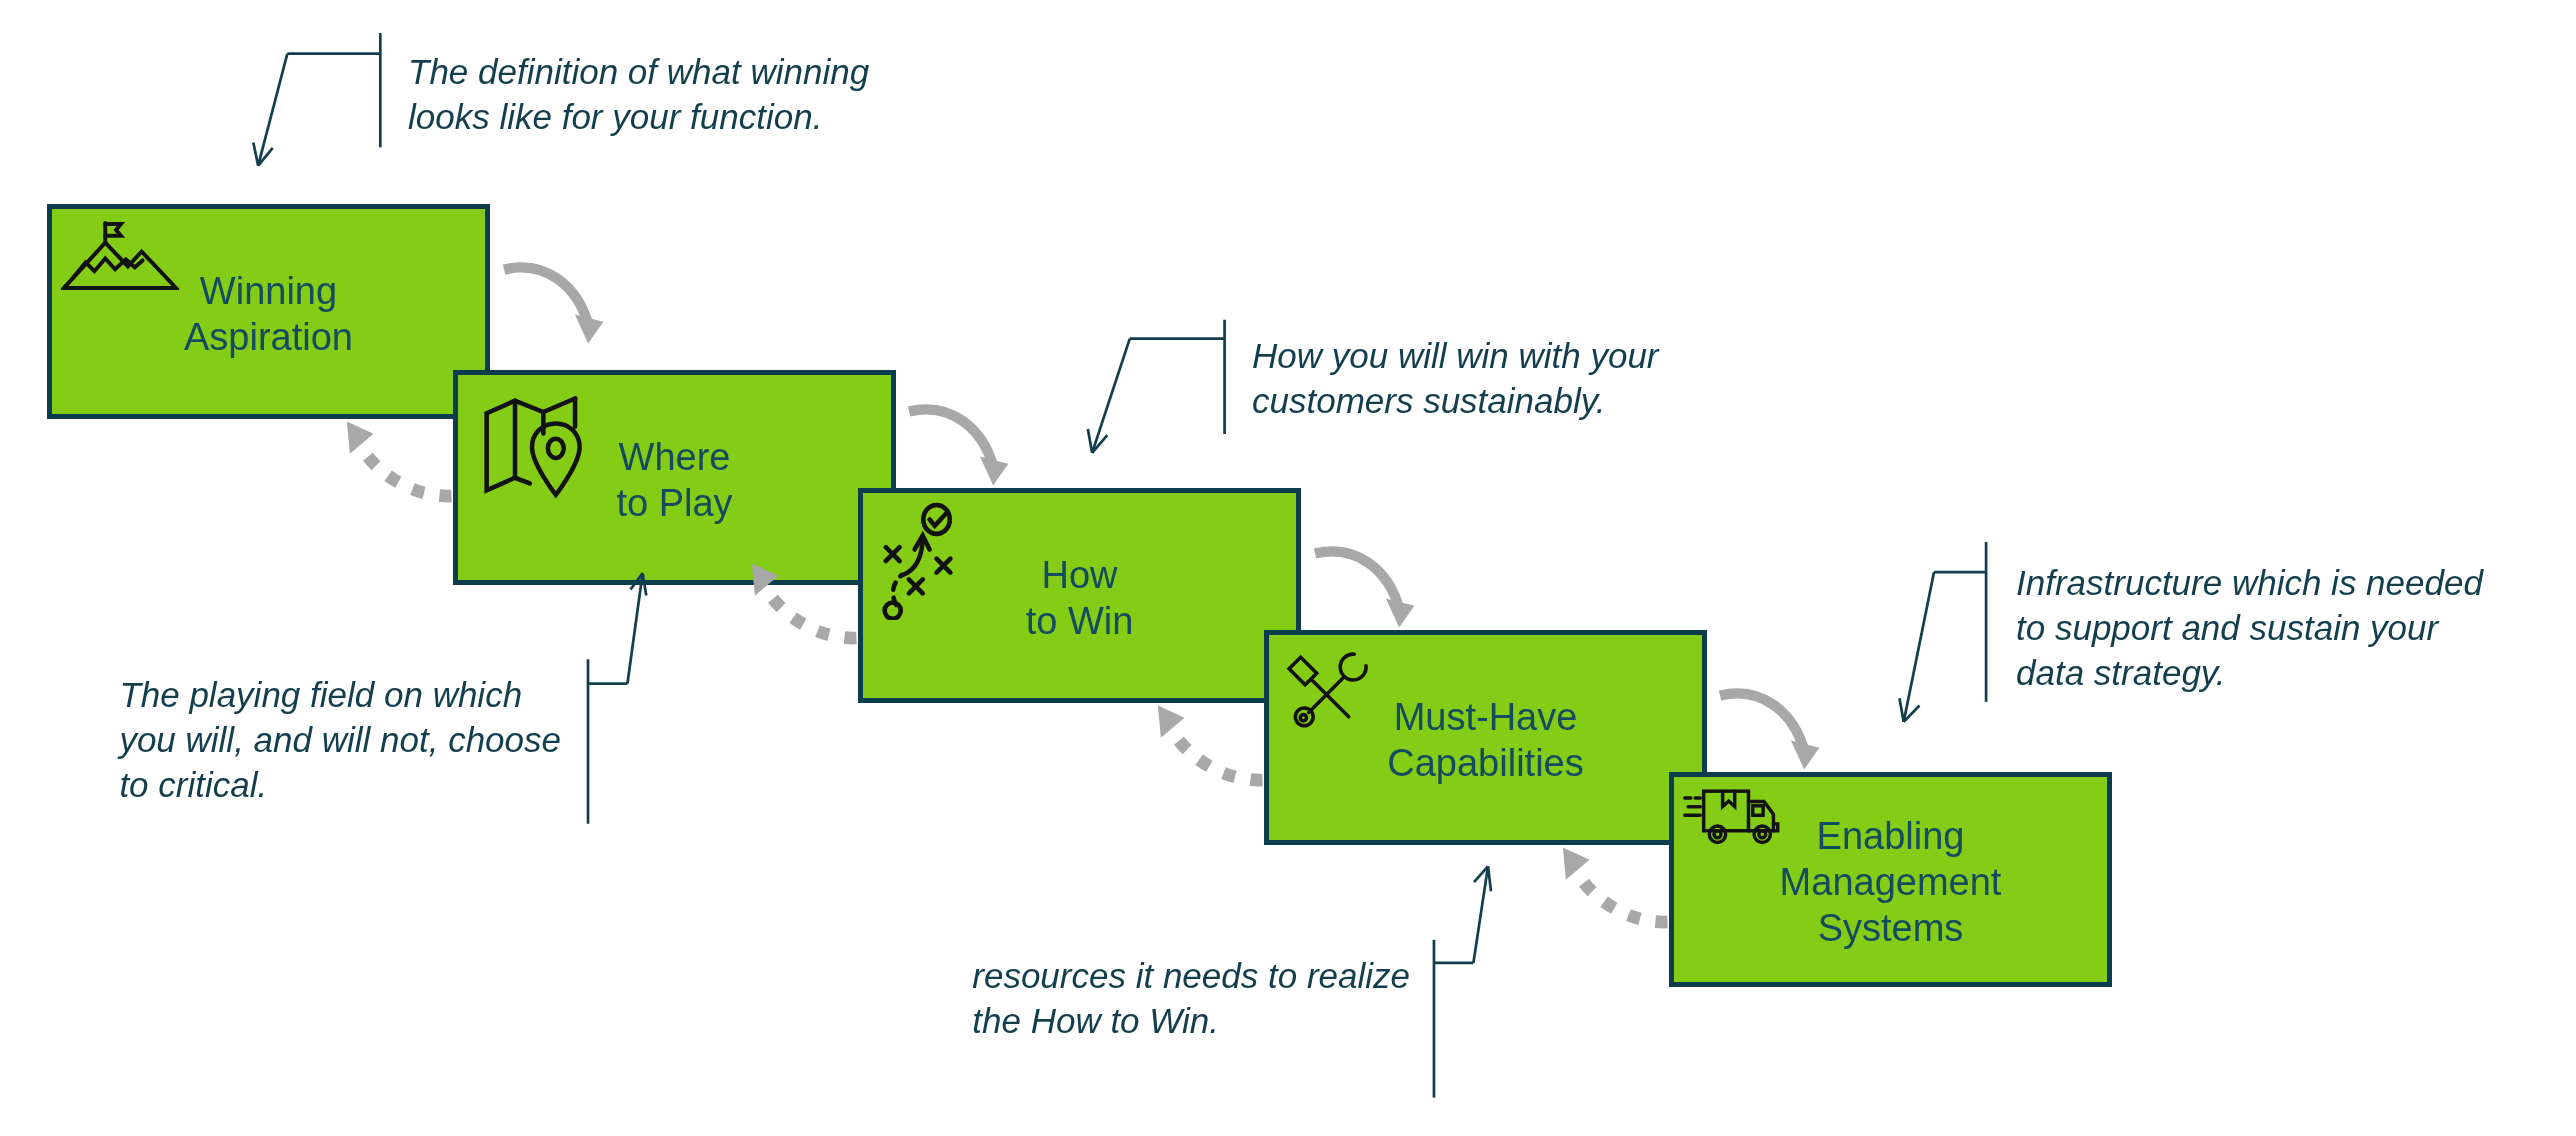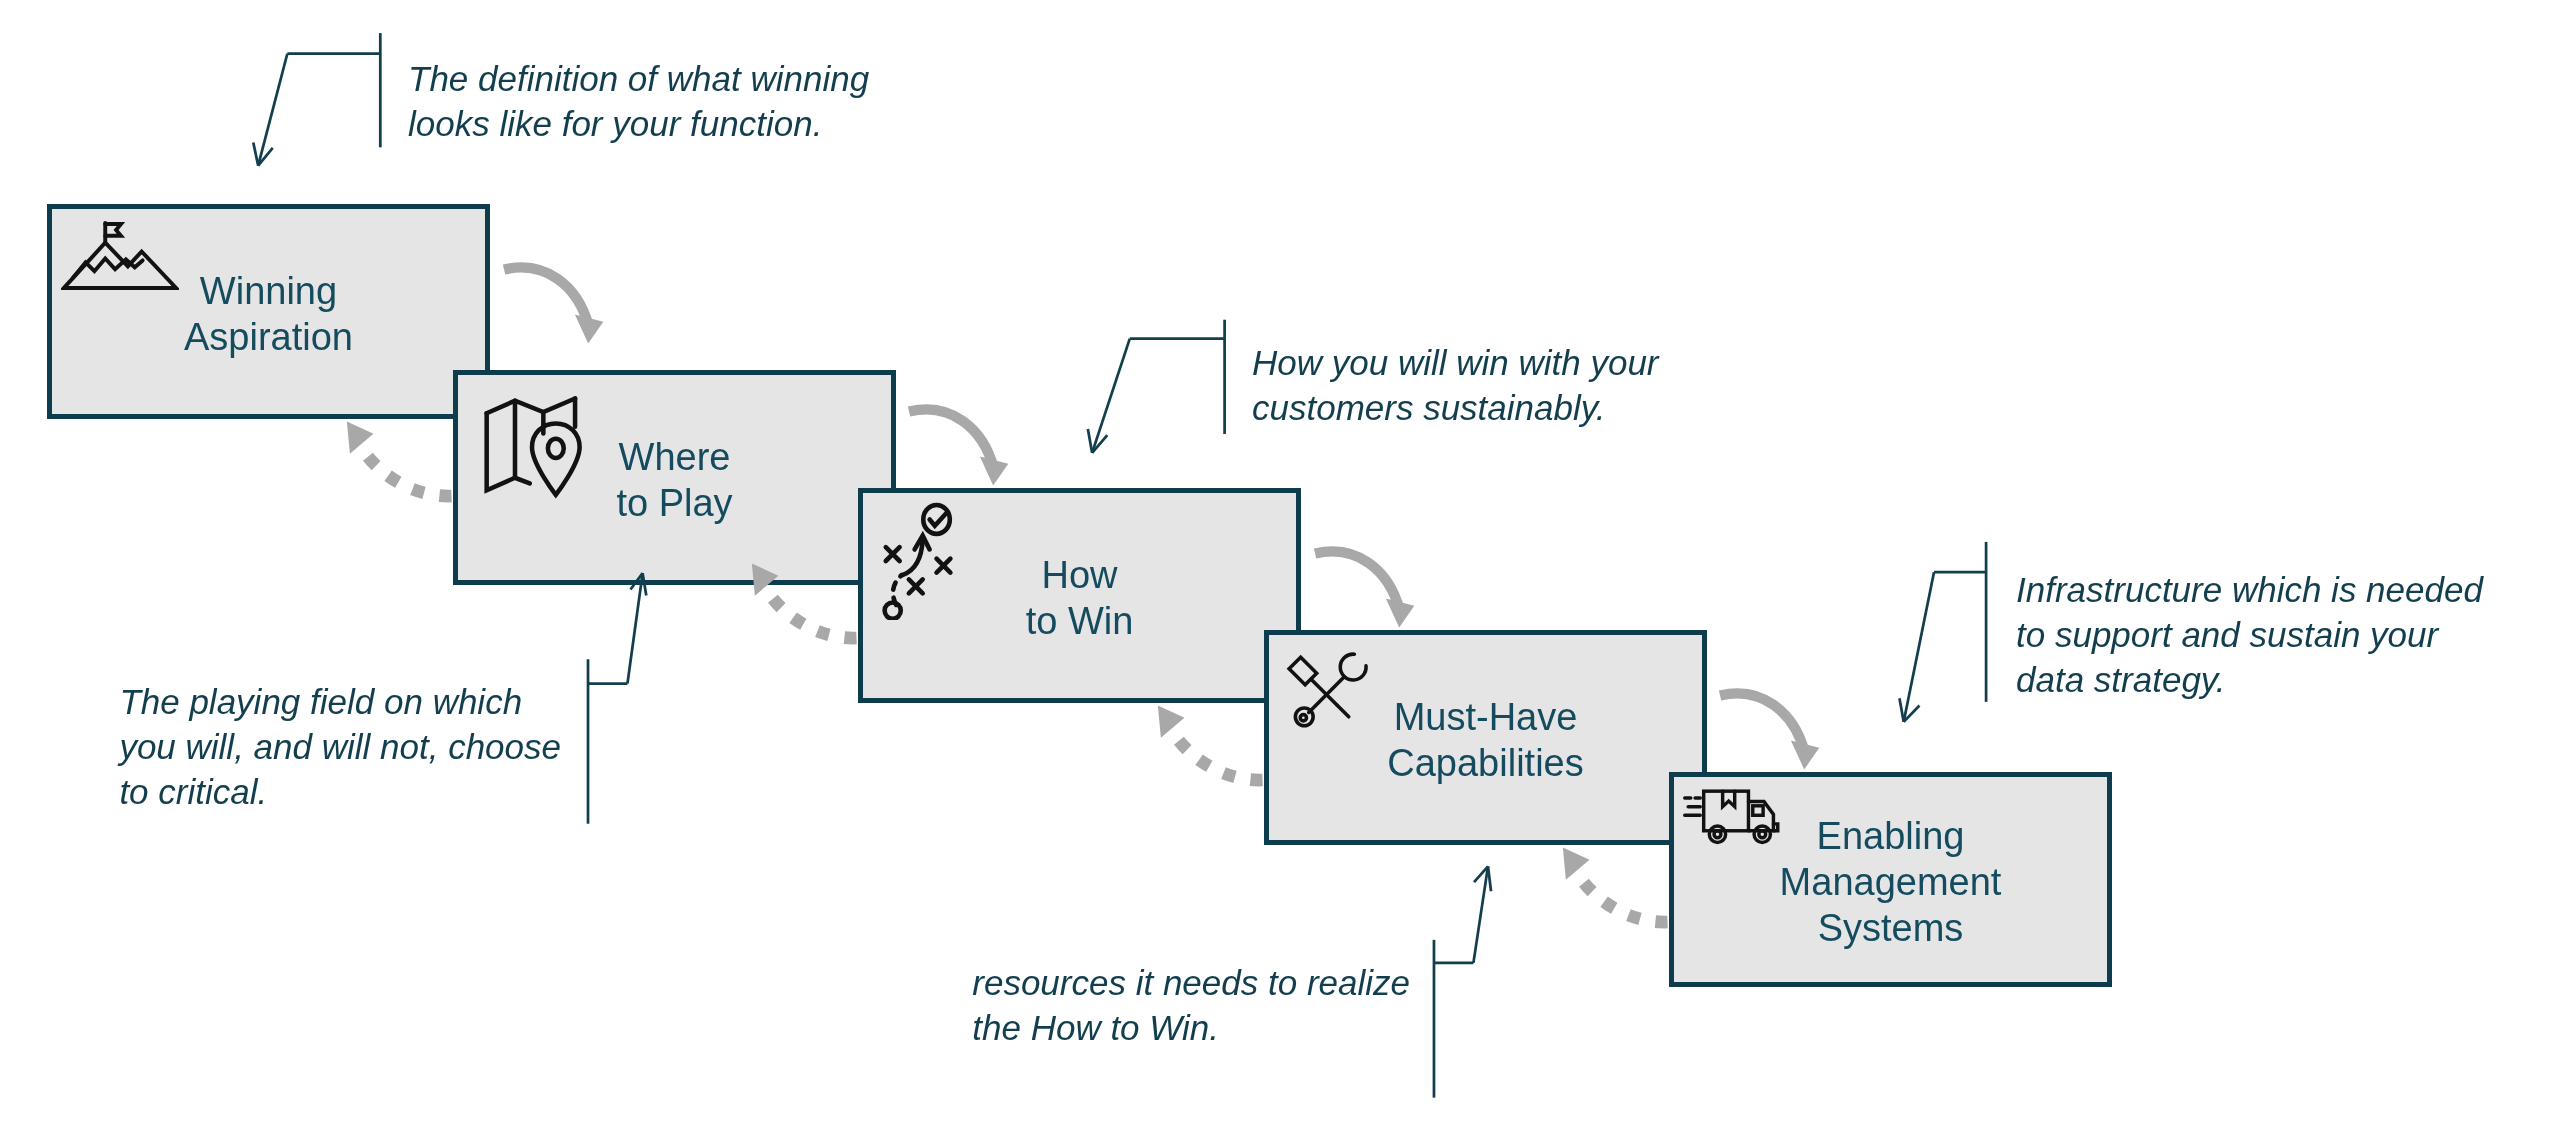--- a/index.html
+++ b/index.html
@@ -3,21 +3,21 @@
 <meta charset="utf-8">
 <style>
   html,body{margin:0;padding:0;background:#ffffff;}
   .canvas{
     position:relative;width:2576px;height:1137px;background:#ffffff;
     font-family:"Liberation Sans", sans-serif;overflow:hidden;
   }
   
   .box{
     position:absolute;width:443px;height:215px;
-    background:#e5e5e5;border:5.5px solid #0d3d4d;box-sizing:border-box;
+    background:#84cc16;border:5.5px solid #0d3d4d;box-sizing:border-box;
   }
   .b1{left:47px;top:204px;}
   .b2{left:453px;top:346px;margin-top:24px;}
   .b3{left:858px;top:488px;}
   .b4{left:1264px;top:630px;padding-left:24px;}
   .b5{left:1669px;top:772px;}
   .box .label{
     position:absolute;left:50%;top:51%;transform:translate(-50%,-50%);
     text-align:center;color:#154b5f;font-size:38px;line-height:46px;
     white-space:nowrap;width:100%;
@@ -37,21 +37,21 @@
   .fwd polygon{fill:#a8a8a8;}
   .bwd path{fill:none;stroke:#a8a8a8;stroke-width:21;stroke-dasharray:20 26;}
   .bwd polygon{fill:#a8a8a8;}
   .fwd1{left:498px;top:255px;}  .fwd2{left:903px;top:397px;}
   .fwd3{left:1309px;top:539px;} .fwd4{left:1714px;top:681px;}
   .bwd1{left:339px;top:416px;}  .bwd2{left:744px;top:558px;}
   .bwd3{left:1150px;top:700px;}.bwd4{left:1555px;top:842px;}
   
   .ann-text{
     position:absolute;color:#123e4e;font-style:italic;
-    font-size:35px;line-height:45px;white-space:nowrap;margin-top:7px;
+    font-size:35px;line-height:45px;white-space:nowrap;
   }
   .ann-text.left{text-align:left;}
   .ann-text.right{text-align:left;}
   .ann0-text{left:408px;top:49px;}
   .ann1-text{right:2015px;top:672px;}
   .ann2-text{left:1252px;top:333px;}
   .ann3-text{right:1166px;top:953px;}
   .ann4-text{left:2016px;top:560px;}
   .pointer{position:absolute;overflow:visible;}
   .pointer path{fill:none;stroke:#123e4e;stroke-width:4.5;stroke-linecap:butt;}

